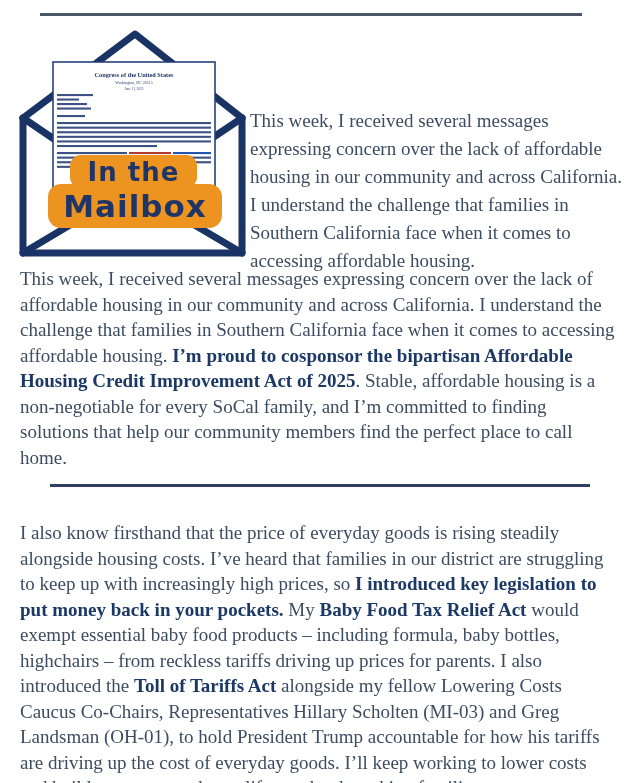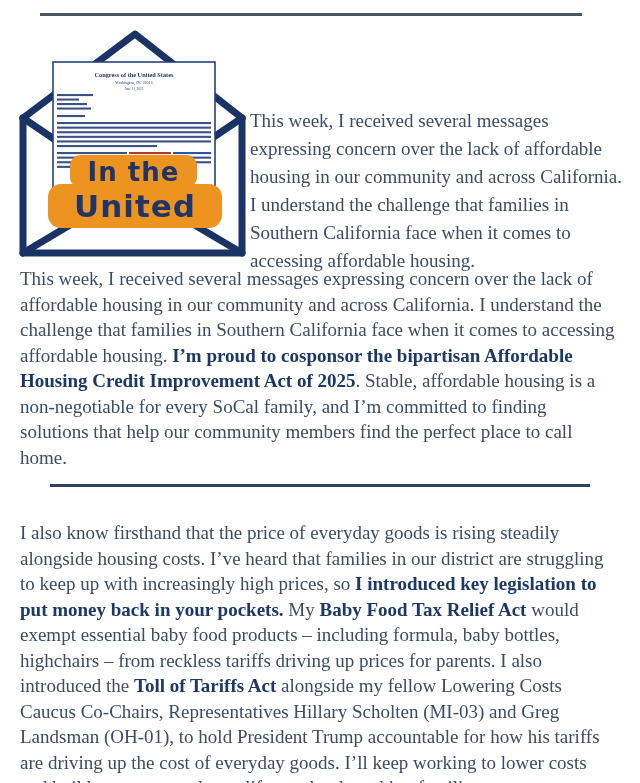--- a/index.html
+++ b/index.html
@@ -106,21 +106,21 @@
         </g>
       </g>
 
       <path d="M10 223 L119 158 M229 223 L119 158" fill="none" stroke="#1a3365" stroke-width="7" stroke-linecap="round"></path>
 
       <path d="M10 88 L10 223 L229 223 L229 88" fill="none" stroke="#1a3365" stroke-width="7" stroke-linejoin="round" stroke-linecap="round"></path>
     </svg>
   </div>
 
   <div class="badge-pill badge-line1">In the</div>
-  <div class="badge-pill badge-line2">United</div>
+  <div class="badge-pill badge-line2">Mailbox</div>
 
   <div class="intro-text">This week, I received several messages expressing concern over the lack of affordable housing in our community and across California. I understand the challenge that families in Southern California face when it comes to accessing affordable housing.</div>
 
   <p class="para para-housing"><span>This week, I received several messages expressing concern over the lack of affordable housing in our community and across California. I understand the challenge that families in Southern California face when it comes to accessing affordable housing. </span><b>I’m proud to cosponsor the bipartisan Affordable Housing Credit Improvement Act of 2025</b><span>. Stable, affordable housing is a non-negotiable for every SoCal family, and I’m committed to finding solutions that help our community members find the perfect place to call home.</span></p>
 
   <div class="mid-divider"></div>
 
   <p class="para para-tariffs"><span>I also know firsthand that the price of everyday goods is rising steadily alongside housing costs. I’ve heard that families in our district are struggling to keep up with increasingly high prices, so </span><b>I introduced key legislation to put money back in your pockets.</b><span> My </span><b>Baby Food Tax Relief Act</b><span> would exempt essential baby food products – including formula, baby bottles, highchairs – from reckless tariffs driving up prices for parents. I also introduced the </span><b>Toll of Tariffs Act</b><span> alongside my fellow Lowering Costs Caucus Co-Chairs, Representatives Hillary Scholten (MI-03) and Greg Landsman (OH-01), to hold President Trump accountable for how his tariffs are driving up the cost of everyday goods. I’ll keep working to lower costs and build an economy that uplifts our hard-working families.</span></p>
 
 </div>

